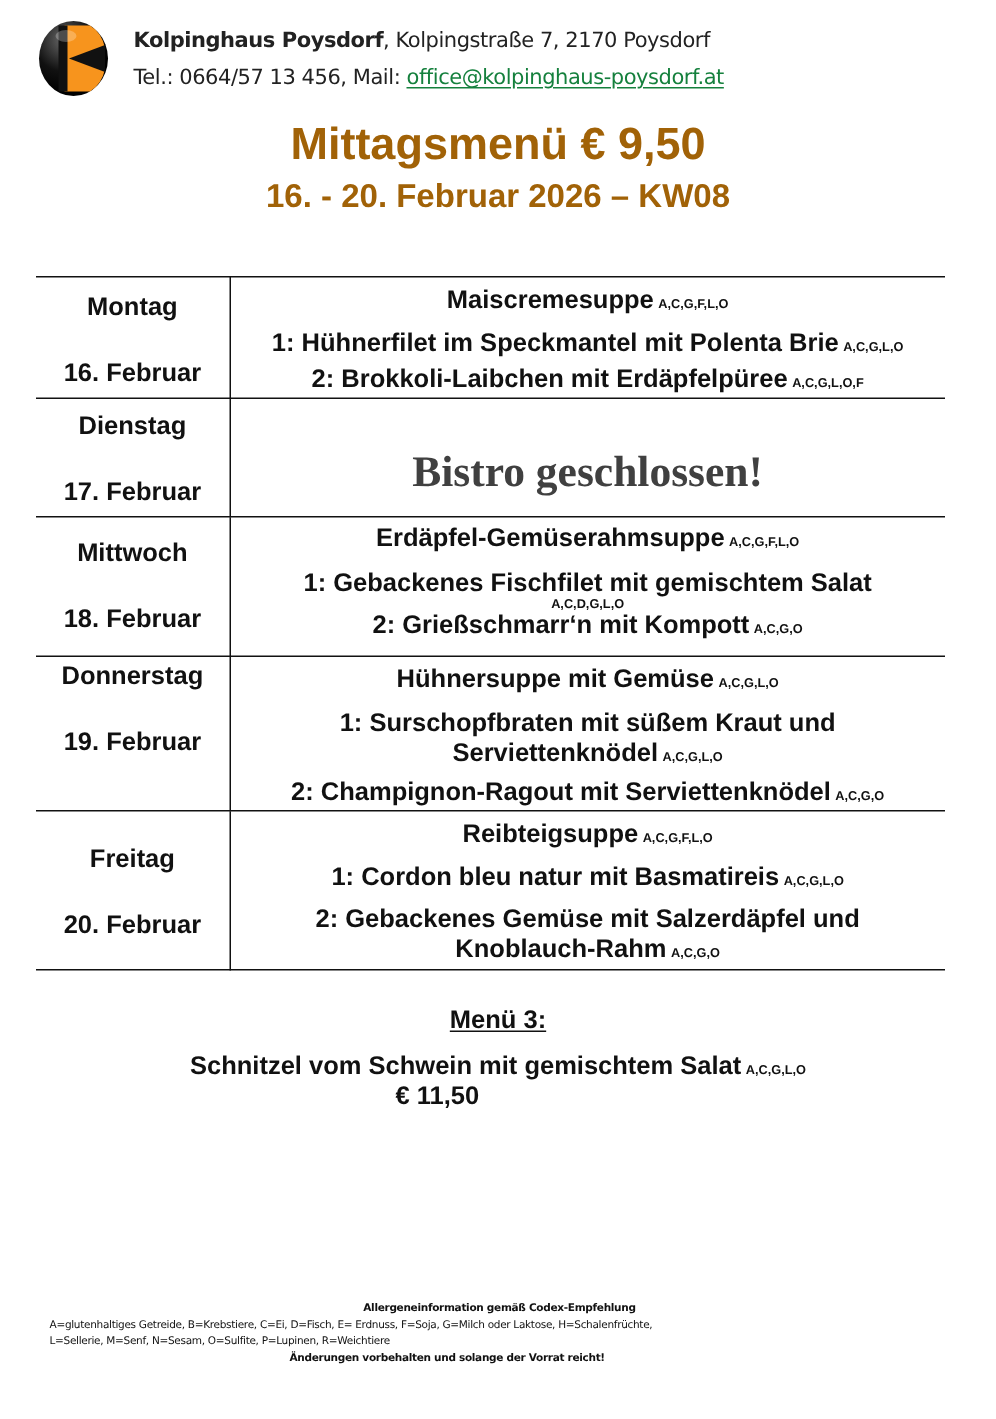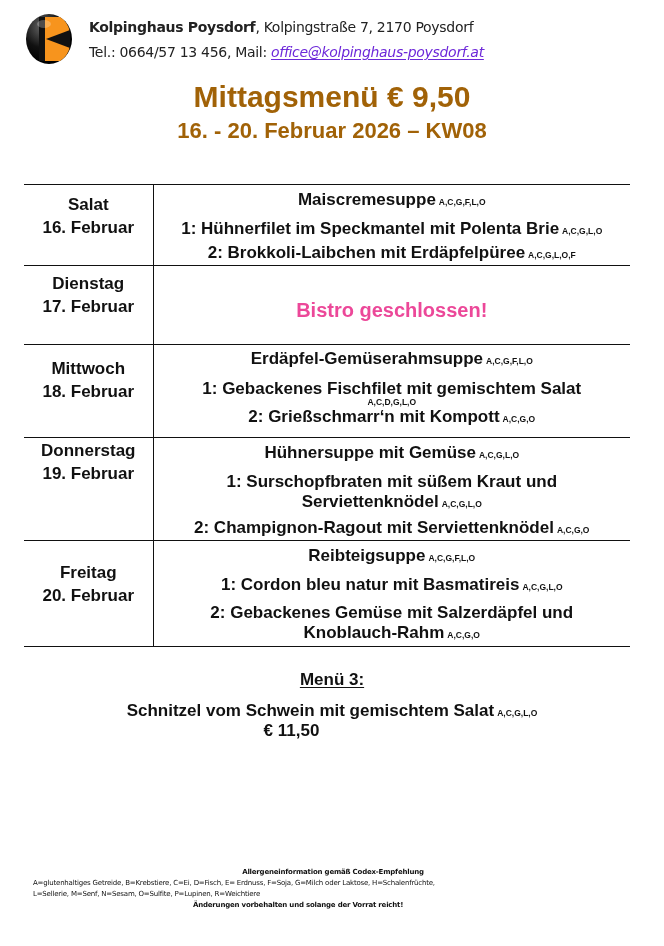--- a/index.html
+++ b/index.html
@@ -3,37 +3,37 @@
   <meta charset="utf-8">
   <style>
     * { margin: 0; padding: 0; box-sizing: border-box; }
     html, body { width: 664px; height: 946px; background: #ffffff; overflow: hidden; }
     body { position: relative; font-family: "Liberation Sans", sans-serif; color: #111; }
 
     .header { position: absolute; left: 24px; top: 10px; width: 620px; height: 60px; }
     .logo { position: absolute; left: 0; top: 2px; width: 50px; height: 54px; }
     .hdr-text { position: absolute; left: 65px; top: 5px; font-family: "DejaVu Sans", sans-serif; font-size: 14px; line-height: 25px; color: #222; letter-spacing: -0.3px; }
     .hdr-text b { font-weight: bold; }
-    .hdr-text a { color: #6d28d9; text-decoration: underline; text-underline-offset: 2px; font-style: italic; }
+    .hdr-text a { color: #15803d; text-decoration: underline; text-underline-offset: 2px; }
 
     .title { position: absolute; left: 0; width: 664px; text-align: center; font-weight: bold; color: #a16207; }
     .title-main { top: 80px; font-size: 30px; }
     .title-sub { top: 118px; font-size: 22px; }
 
     .menu-table { position: absolute; left: 24px; top: 184px; width: 606px; border-collapse: collapse; }
     .menu-table td { border-top: 1.5px solid #111; border-bottom: 1.5px solid #111; vertical-align: top; }
     .menu-table td.day { width: 129px; border-right: 1.5px solid #111; text-align: center; font-weight: bold; font-size: 17px; }
     .menu-table td.dishes { text-align: center; font-weight: bold; font-size: 17px; }
     .day-name { display: block; margin-top: 10px; }
-    .day-date { display: block; margin-top: 3px; }
+    .day-date { display: block; margin-top: 24px; }
 
     .dish { display: block; line-height: 20px; text-align: center; }
     .allergen { font-size: 8.5px; font-weight: bold; margin-left: 3px; }
     .al-below { display: block; font-size: 8.5px; line-height: 9px; margin-top: -1px; }
-    .closed { color: #ec4899; font-size: 20px; font-weight: bold; display: block; margin-top: 33px; }
+    .closed { color: #404040; font-size: 29px; font-weight: bold; display: block; margin-top: 33px; font-family: Liberation Serif, serif; }
 
     .menu3-title { position: absolute; left: 0; top: 670px; width: 664px; text-align: center; font-weight: bold; font-size: 17px; }
     .menu3-title span { text-decoration: underline; text-underline-offset: 2px; }
     .menu3-dish { position: absolute; left: 0; top: 701px; width: 664px; text-align: center; font-weight: bold; font-size: 17px; line-height: 20px; }
     .menu3-price { position: absolute; left: 0; top: 721px; width: 583px; text-align: center; font-weight: bold; font-size: 17px; }
 
     .footer { position: absolute; left: 33px; top: 867px; width: 600px; font-size: 7px; line-height: 11px; color: #111; font-family: "DejaVu Sans", sans-serif; letter-spacing: -0.2px; }
     .footer .ft-title { font-weight: bold; display: block; text-align: center; }
     .footer .ft-line { display: block; }
     .footer .ft-note { display: block; font-weight: bold; padding-left: 160px; }
@@ -66,21 +66,21 @@
   </div>
 </div>
 
 <div class="title title-main">Mittagsmenü € 9,50</div>
 <div class="title title-sub">16. - 20. Februar 2026 – KW08</div>
 
 <table class="menu-table">
   <tbody>
       <tr style="height:81px;">
     <td class="day">
-      <span class="day-name">Salat</span>
+      <span class="day-name">Montag</span>
       <span class="day-date">16. Februar</span>
     </td>
     <td class="dishes" style="padding-top:5px;">
       <span class="dish"><span>Maiscremesuppe</span><span class="allergen">A,C,G,F,L,O</span></span>
       <span class="dish" style="margin-top:7px;"><span>1: Hühnerfilet im Speckmantel mit Polenta Brie</span><span class="allergen">A,C,G,L,O</span></span>
       <span class="dish" style="margin-top:2px;"><span>2: Brokkoli-Laibchen mit Erdäpfelpüree</span><span class="allergen">A,C,G,L,O,F</span></span>
     </td>
   </tr>
   <tr style="height:79px;">
     <td class="day">

